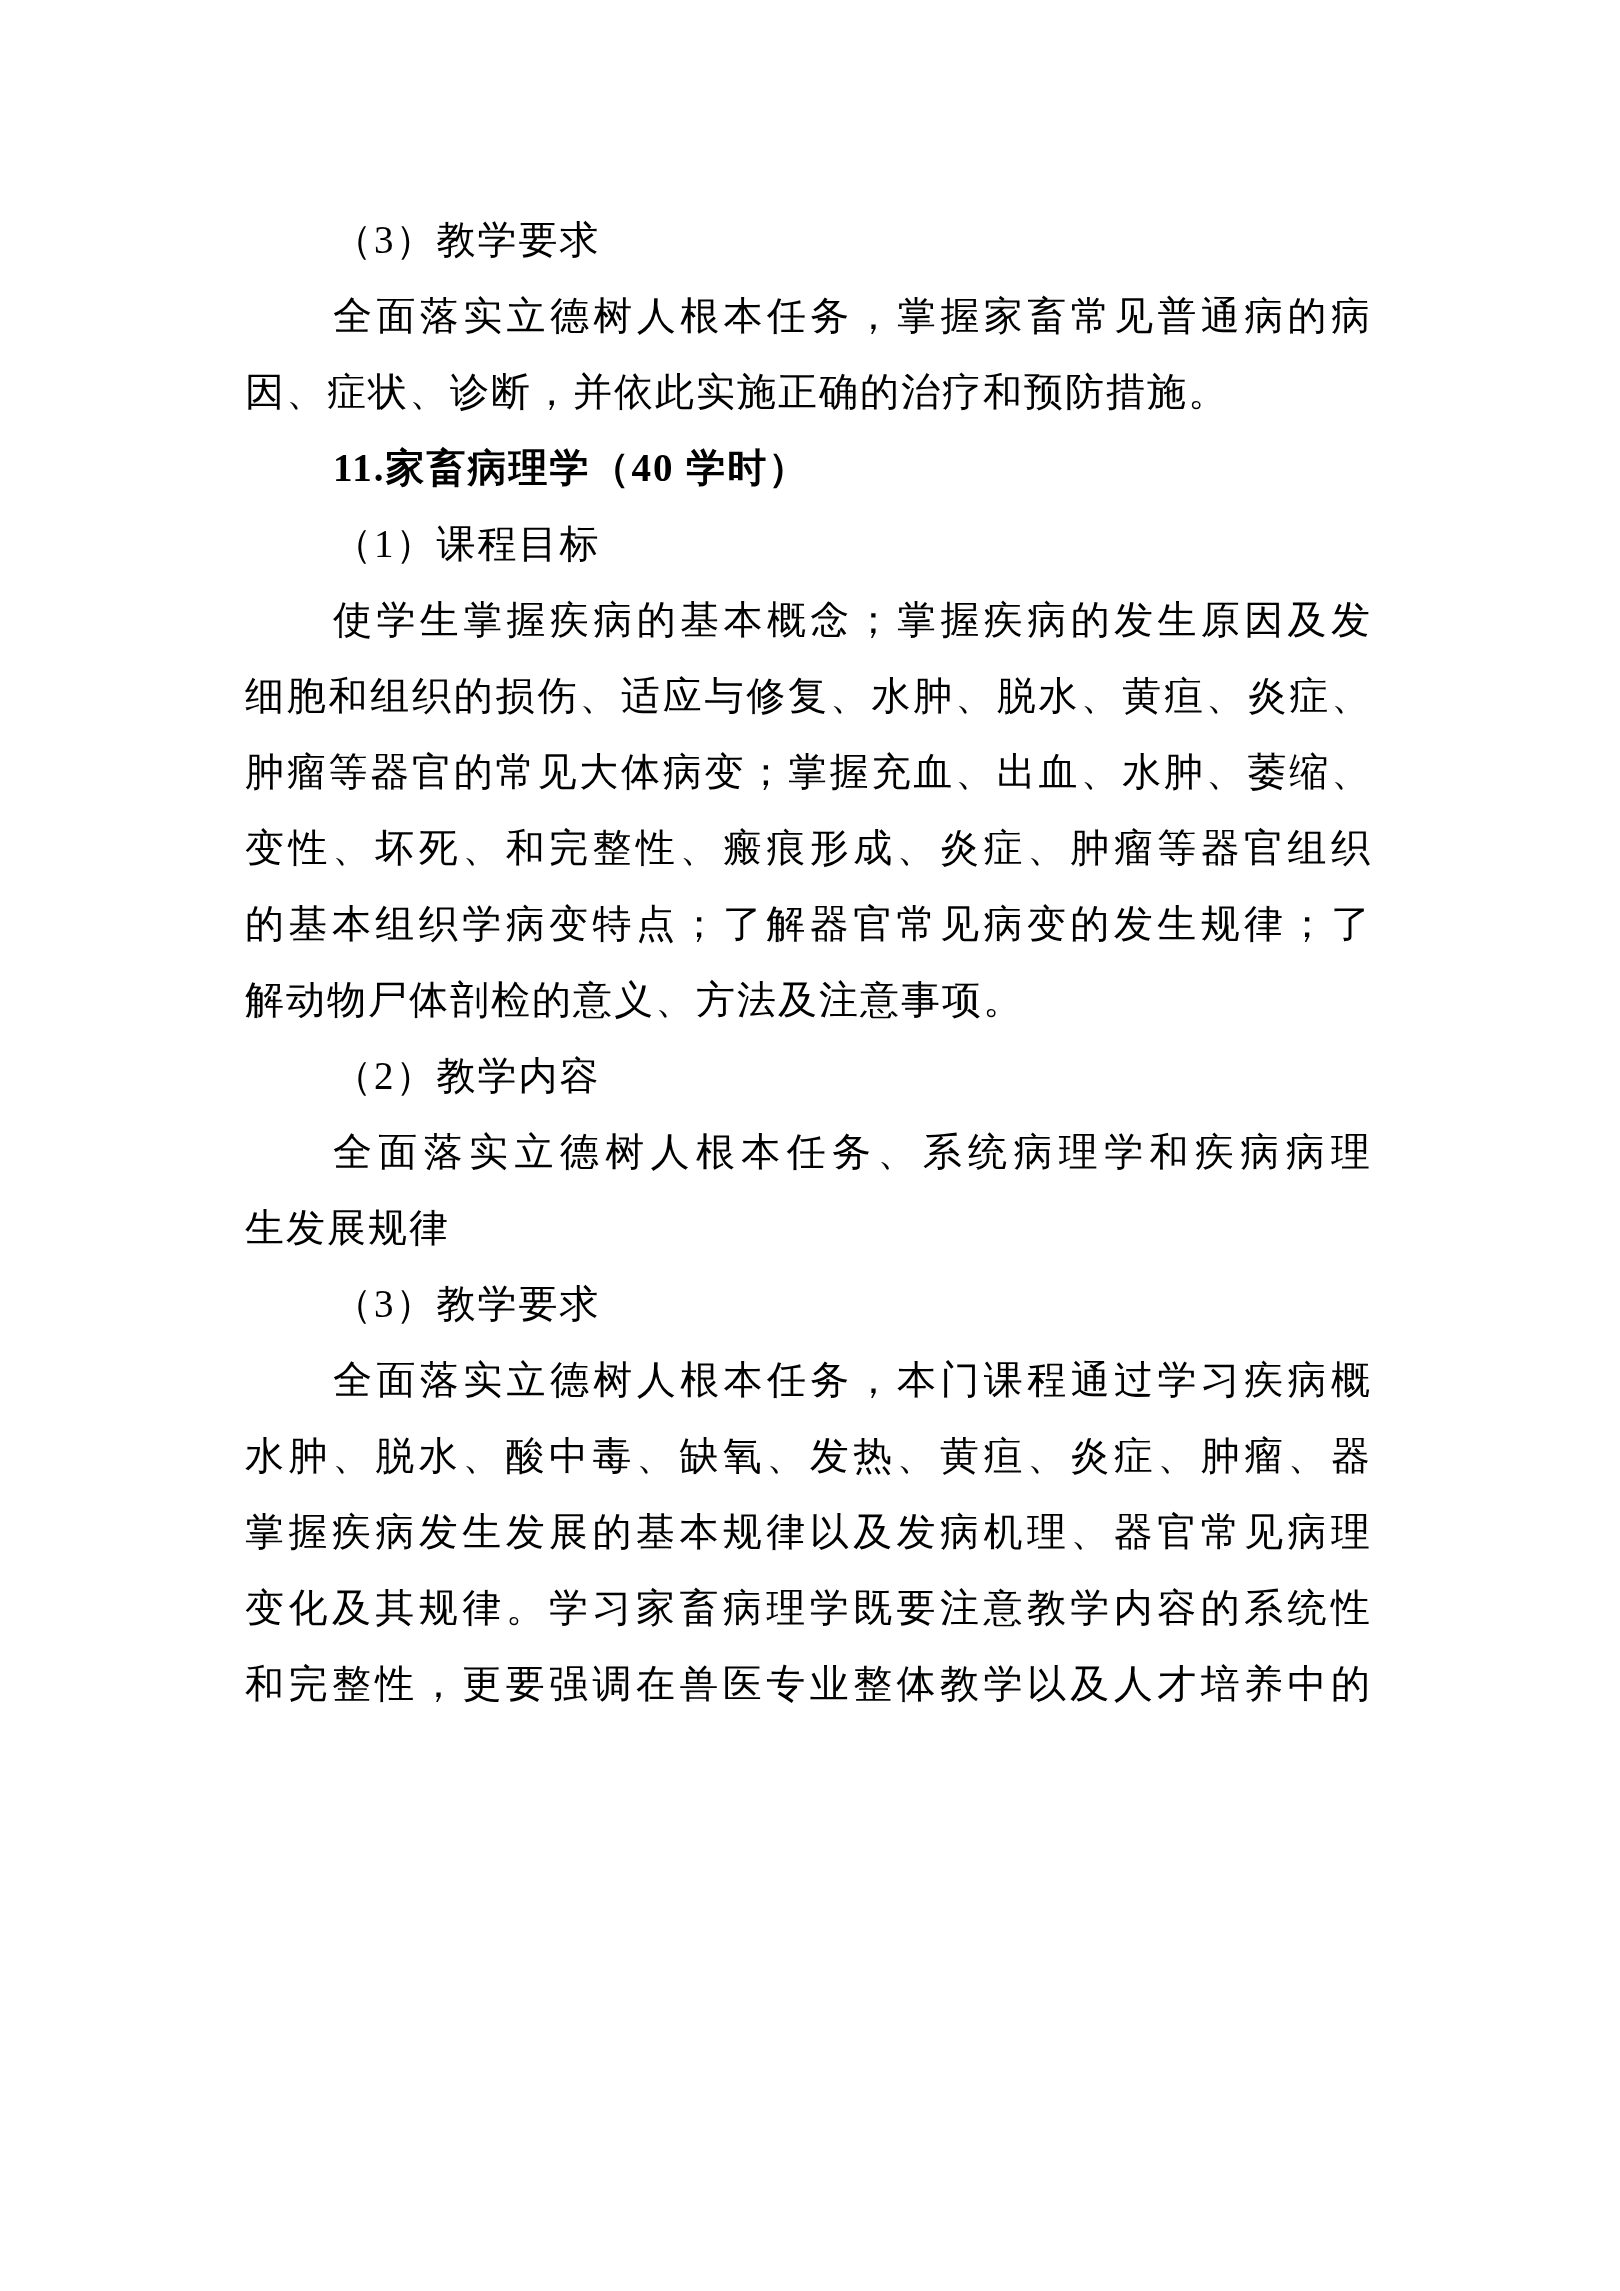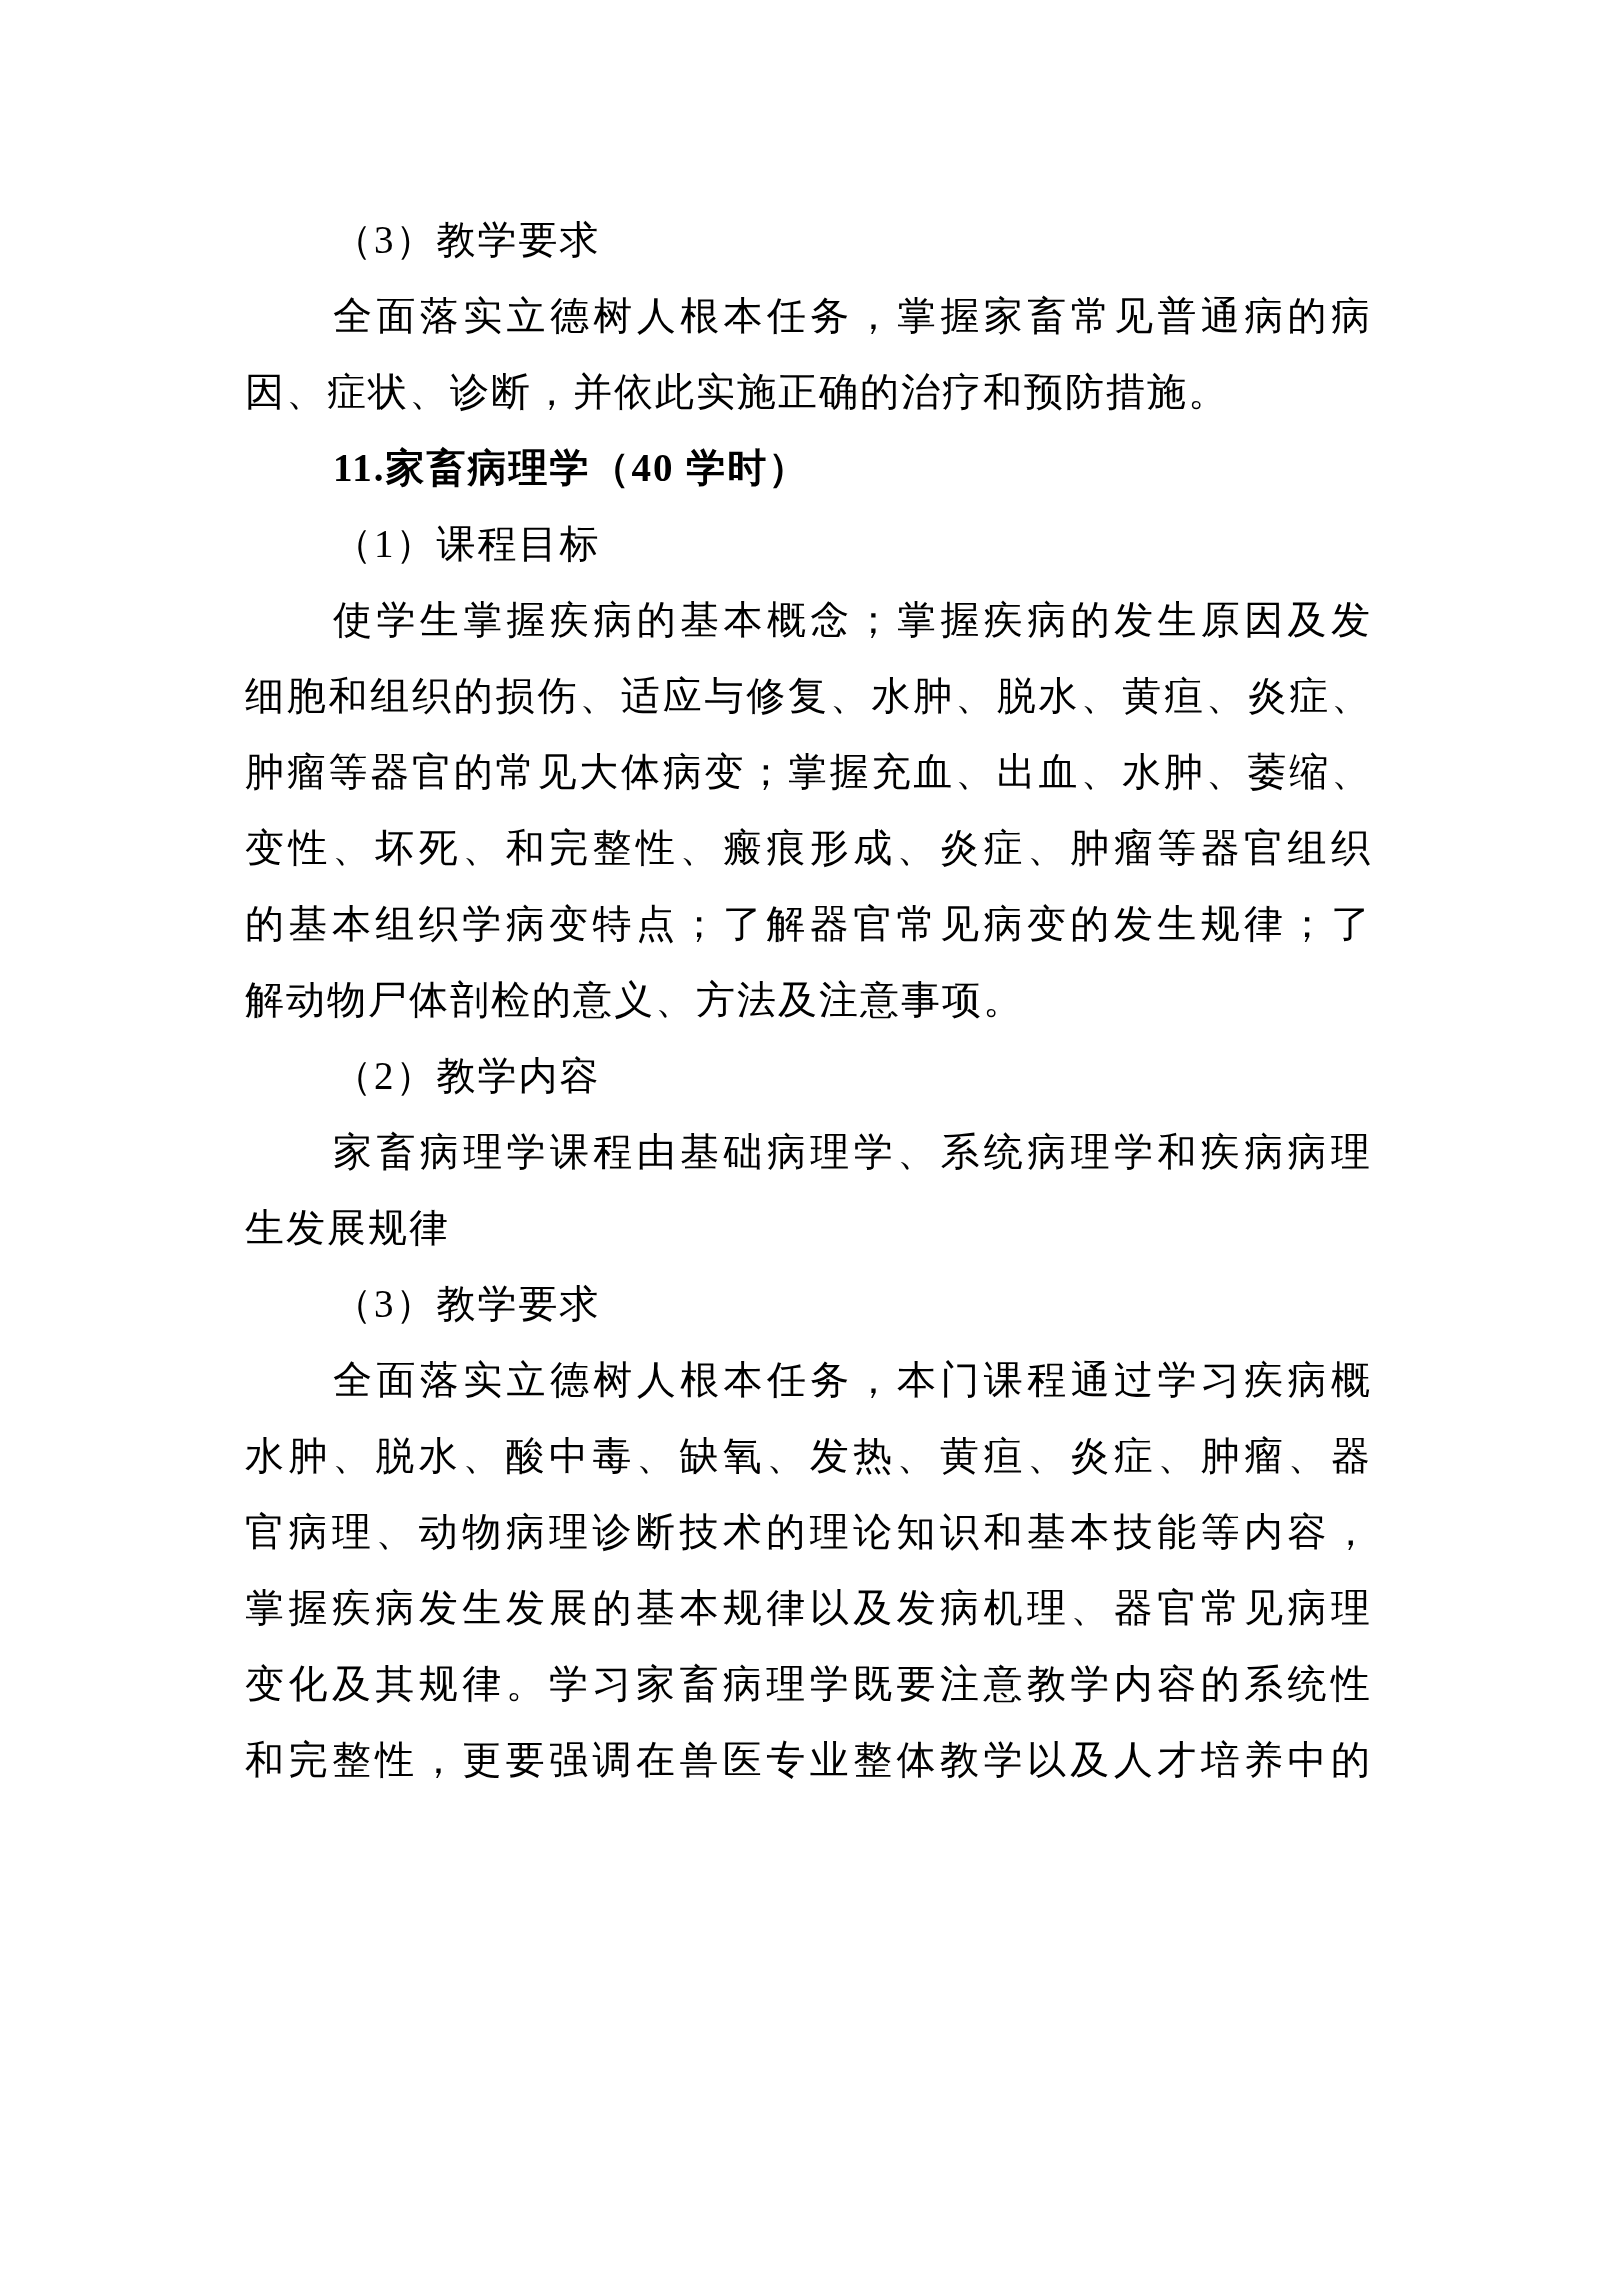--- a/index.html
+++ b/index.html
@@ -52,24 +52,23 @@
       <div class="line">因、症状、诊断，并依此实施正确的治疗和预防措施。</div>
       <div class="line indent bold">11.家畜病理学（40 学时）</div>
       <div class="line indent">（1）课程目标</div>
       <div class="line indent justify">使学生掌握疾病的基本概念；掌握疾病的发生原因及发</div>
       <div class="line justify">细胞和组织的损伤、适应与修复、水肿、脱水、黄疸、炎症、</div>
       <div class="line justify">肿瘤等器官的常见大体病变；掌握充血、出血、水肿、萎缩、</div>
       <div class="line justify">变性、坏死、和完整性、瘢痕形成、炎症、肿瘤等器官组织</div>
       <div class="line justify">的基本组织学病变特点；了解器官常见病变的发生规律；了</div>
       <div class="line">解动物尸体剖检的意义、方法及注意事项。</div>
       <div class="line indent">（2）教学内容</div>
-      <div class="line indent justify">家畜病理学课程由基础病理学、系统病理学和疾病病理</div>
+      <div class="line indent justify">全面落实立德树人根本任务、系统病理学和疾病病理</div>
       <div class="line">生发展规律</div>
       <div class="line indent">（3）教学要求</div>
       <div class="line indent justify">全面落实立德树人根本任务，本门课程通过学习疾病概</div>
       <div class="line justify">水肿、脱水、酸中毒、缺氧、发热、黄疸、炎症、肿瘤、器</div>
-      <div class="line justify">官病理、动物病理诊断技术的理论知识和基本技能等内容，</div>
       <div class="line justify">掌握疾病发生发展的基本规律以及发病机理、器官常见病理</div>
       <div class="line justify">变化及其规律。学习家畜病理学既要注意教学内容的系统性</div>
       <div class="line justify">和完整性，更要强调在兽医专业整体教学以及人才培养中的</div>
     </div>
 </div>
 
 
 </body></html>

